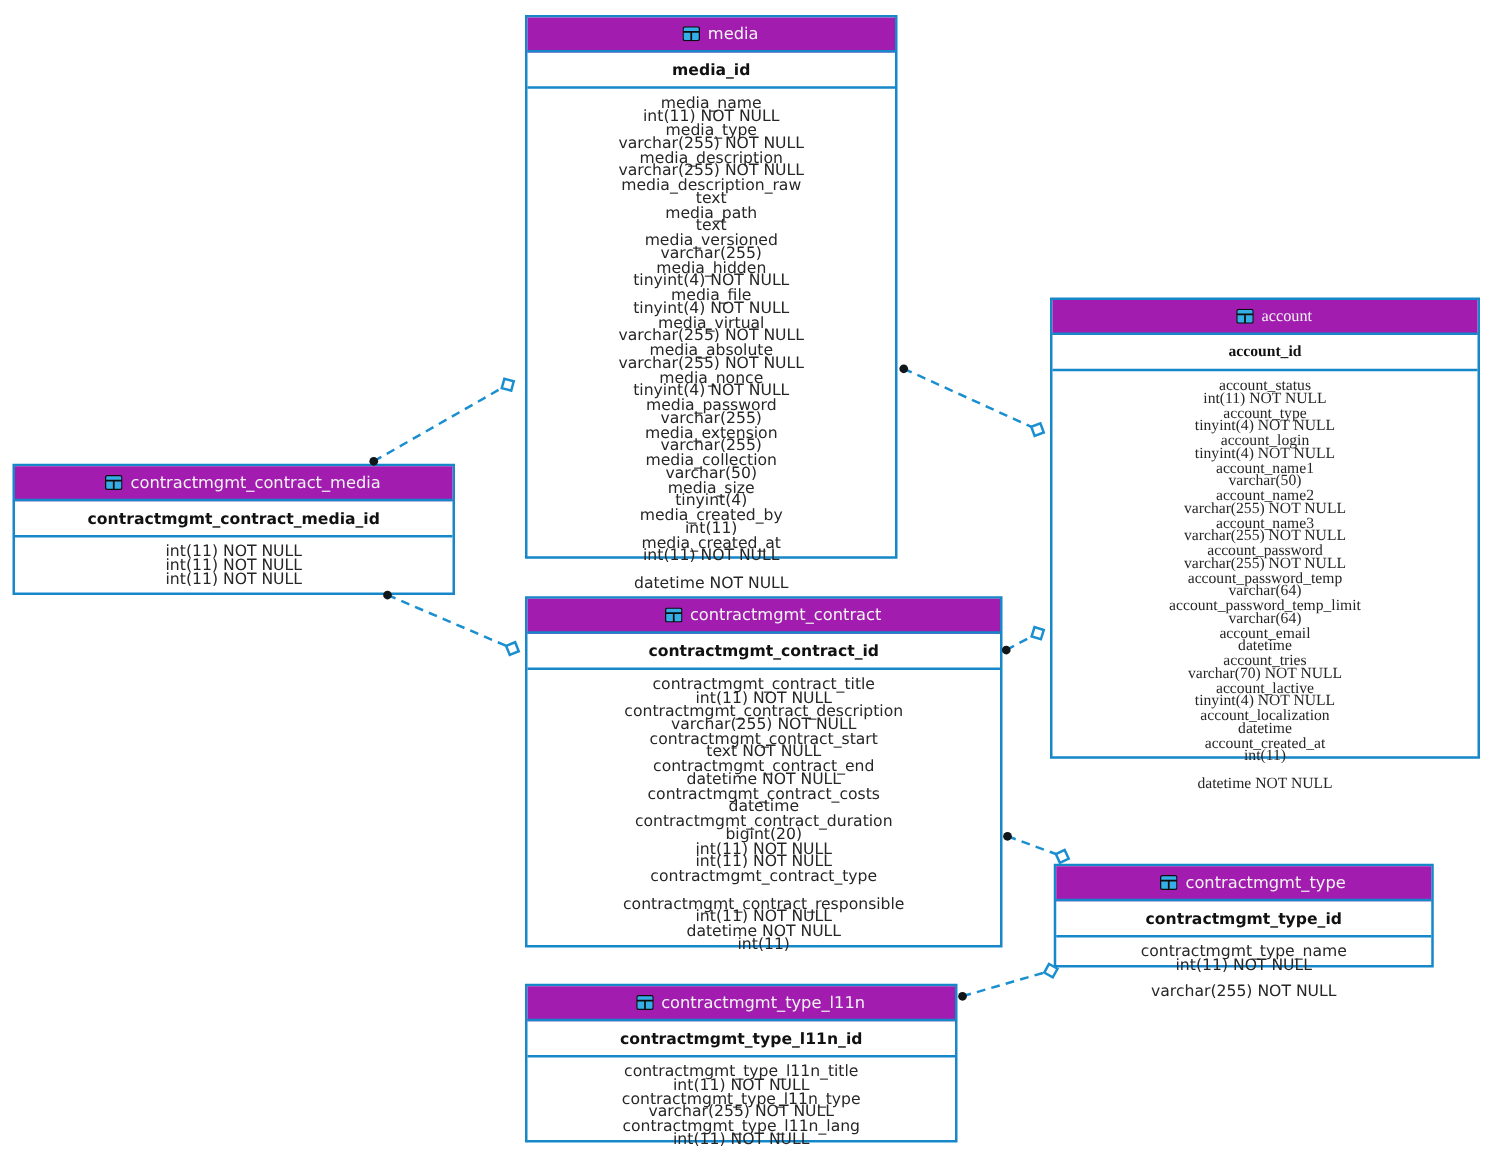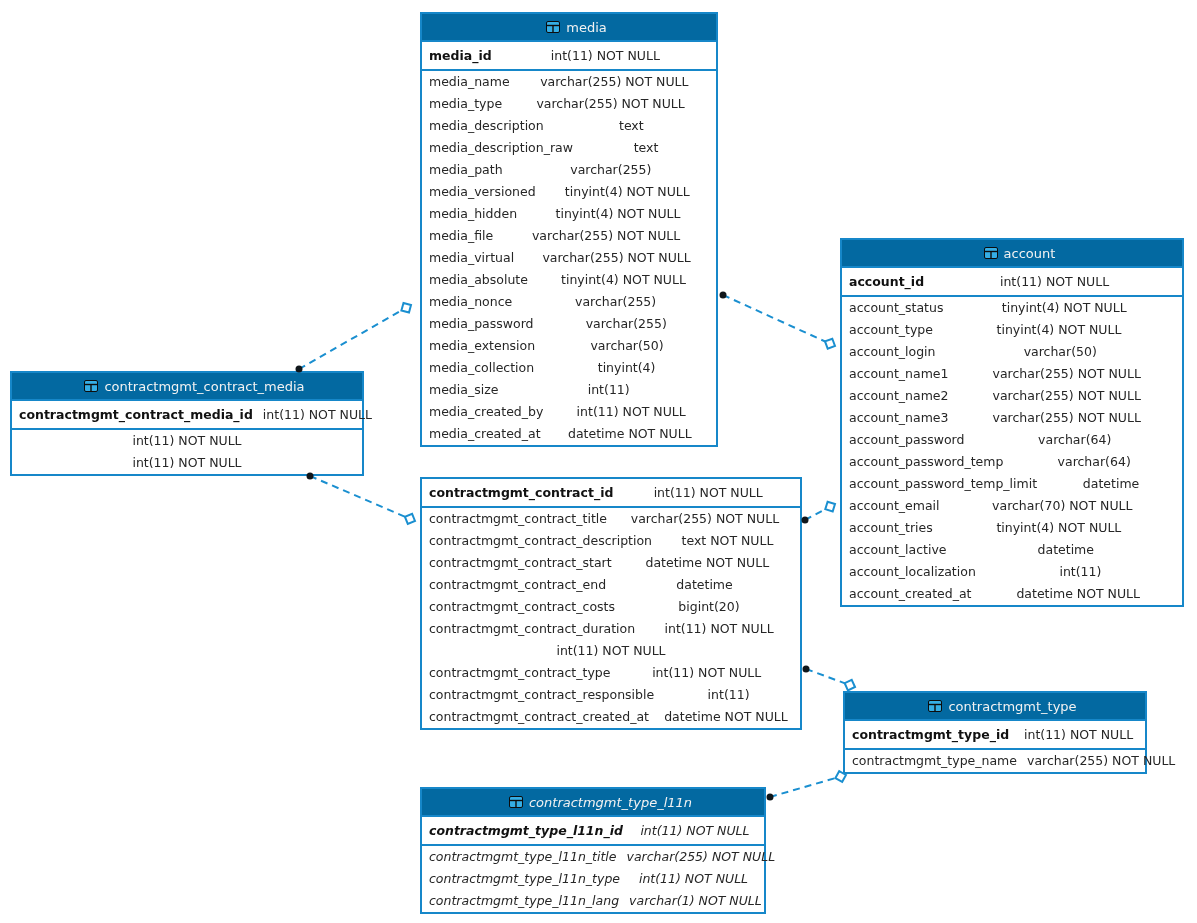--- a/index.html
+++ b/index.html
@@ -7,21 +7,21 @@
   #canvas{position:relative;width:1197px;height:923px;background:#ffffff;overflow:hidden;}
 
   .db-table{
     position:absolute;
     background:#ffffff;
     border:2px solid #1687c9;
     box-sizing:border-box;
     box-shadow:0 0 0 0 transparent;
   }
   .db-table-header{
-    background:#0369a1;
+    background:#a21caf;
     color:#f2f2f2;
     height:26px;
     display:flex;
     align-items:center;
     justify-content:center;
     gap:6px;
     font-size:13px;
     border-bottom:2px solid #1687c9;
     white-space:nowrap;
     cursor:default;
@@ -32,20 +32,21 @@
     display:flex;
     justify-content:space-between;
     align-items:center;
     gap:10px;
     padding:0 7px;
     height:22px;
     line-height:22px;
     font-size:12.5px;
     color:#262626;
     white-space:nowrap;
+    flex-direction:column;
   }
   .pk-row{
     height:27px;
     line-height:27px;
     border-bottom:2px solid #1687c9;
   }
   .pk-row .col-name{font-weight:bold;color:#111;}
   .col-name{text-align:left;}
   .col-type{text-align:center;flex:1 0 auto;}
 
@@ -141,21 +142,21 @@
         <div class="row">
     <span class="col-name">media_created_by</span>
     <span class="col-type">int(11) NOT NULL</span>
   </div>
         <div class="row">
     <span class="col-name">media_created_at</span>
     <span class="col-type">datetime NOT NULL</span>
   </div>
       </div>
   </div>
-    <div class="db-table" style="left: 840px; top: 238px; width: 344px;">
+    <div class="db-table" style="left: 840px; top: 238px; width: 344px; font-family: Liberation Serif, serif;">
     <div class="db-table-header">
       <span class="tbl-icon">
         <svg width="14" height="12" viewBox="0 0 14 12">
           <rect x="0.5" y="0.5" width="13" height="11" rx="1.5" fill="#35aee5" stroke="#0d0d0d"></rect>
           <line x1="0.5" y1="4.5" x2="13.5" y2="4.5" stroke="#0d0d0d" stroke-width="1.4"></line>
           <line x1="7" y1="4.5" x2="7" y2="11.5" stroke="#0d0d0d" stroke-width="1.4"></line>
         </svg>
       </span>
       <span class="tbl-title">account</span>
     </div>
@@ -240,20 +241,30 @@
     <div class="rows">
         <div class="row">
     <span class="col-type">int(11) NOT NULL</span>
   </div>
         <div class="row">
     <span class="col-type">int(11) NOT NULL</span>
   </div>
       </div>
   </div>
     <div class="db-table" style="left: 420px; top: 477px; width: 382px;">
+    <div class="db-table-header">
+      <span class="tbl-icon">
+        <svg width="14" height="12" viewBox="0 0 14 12">
+          <rect x="0.5" y="0.5" width="13" height="11" rx="1.5" fill="#35aee5" stroke="#0d0d0d"></rect>
+          <line x1="0.5" y1="4.5" x2="13.5" y2="4.5" stroke="#0d0d0d" stroke-width="1.4"></line>
+          <line x1="7" y1="4.5" x2="7" y2="11.5" stroke="#0d0d0d" stroke-width="1.4"></line>
+        </svg>
+      </span>
+      <span class="tbl-title">contractmgmt_contract</span>
+    </div>
     <div class="row pk-row">
       <span class="col-name">contractmgmt_contract_id</span>
       <span class="col-type">int(11) NOT NULL</span>
     </div>
     <div class="rows">
         <div class="row">
     <span class="col-name">contractmgmt_contract_title</span>
     <span class="col-type">varchar(255) NOT NULL</span>
   </div>
         <div class="row">
@@ -281,21 +292,20 @@
   </div>
         <div class="row">
     <span class="col-name">contractmgmt_contract_type</span>
     <span class="col-type">int(11) NOT NULL</span>
   </div>
         <div class="row">
     <span class="col-name">contractmgmt_contract_responsible</span>
     <span class="col-type">int(11)</span>
   </div>
         <div class="row">
-    <span class="col-name">contractmgmt_contract_created_at</span>
     <span class="col-type">datetime NOT NULL</span>
   </div>
       </div>
   </div>
     <div class="db-table" style="left: 843px; top: 691px; width: 304px;">
     <div class="db-table-header">
       <span class="tbl-icon">
         <svg width="14" height="12" viewBox="0 0 14 12">
           <rect x="0.5" y="0.5" width="13" height="11" rx="1.5" fill="#35aee5" stroke="#0d0d0d"></rect>
           <line x1="0.5" y1="4.5" x2="13.5" y2="4.5" stroke="#0d0d0d" stroke-width="1.4"></line>
@@ -308,21 +318,21 @@
       <span class="col-name">contractmgmt_type_id</span>
       <span class="col-type">int(11) NOT NULL</span>
     </div>
     <div class="rows">
         <div class="row">
     <span class="col-name">contractmgmt_type_name</span>
     <span class="col-type">varchar(255) NOT NULL</span>
   </div>
       </div>
   </div>
-    <div class="db-table" style="left: 420px; top: 787px; width: 346px; font-style: italic;">
+    <div class="db-table" style="left: 420px; top: 787px; width: 346px;">
     <div class="db-table-header">
       <span class="tbl-icon">
         <svg width="14" height="12" viewBox="0 0 14 12">
           <rect x="0.5" y="0.5" width="13" height="11" rx="1.5" fill="#35aee5" stroke="#0d0d0d"></rect>
           <line x1="0.5" y1="4.5" x2="13.5" y2="4.5" stroke="#0d0d0d" stroke-width="1.4"></line>
           <line x1="7" y1="4.5" x2="7" y2="11.5" stroke="#0d0d0d" stroke-width="1.4"></line>
         </svg>
       </span>
       <span class="tbl-title">contractmgmt_type_l11n</span>
     </div>

